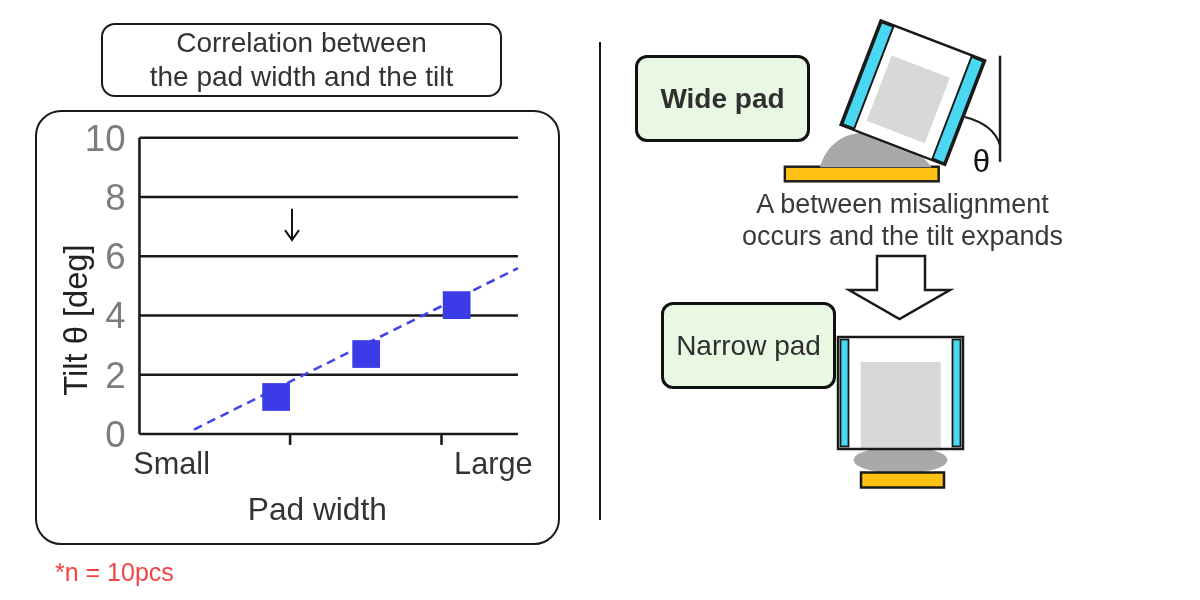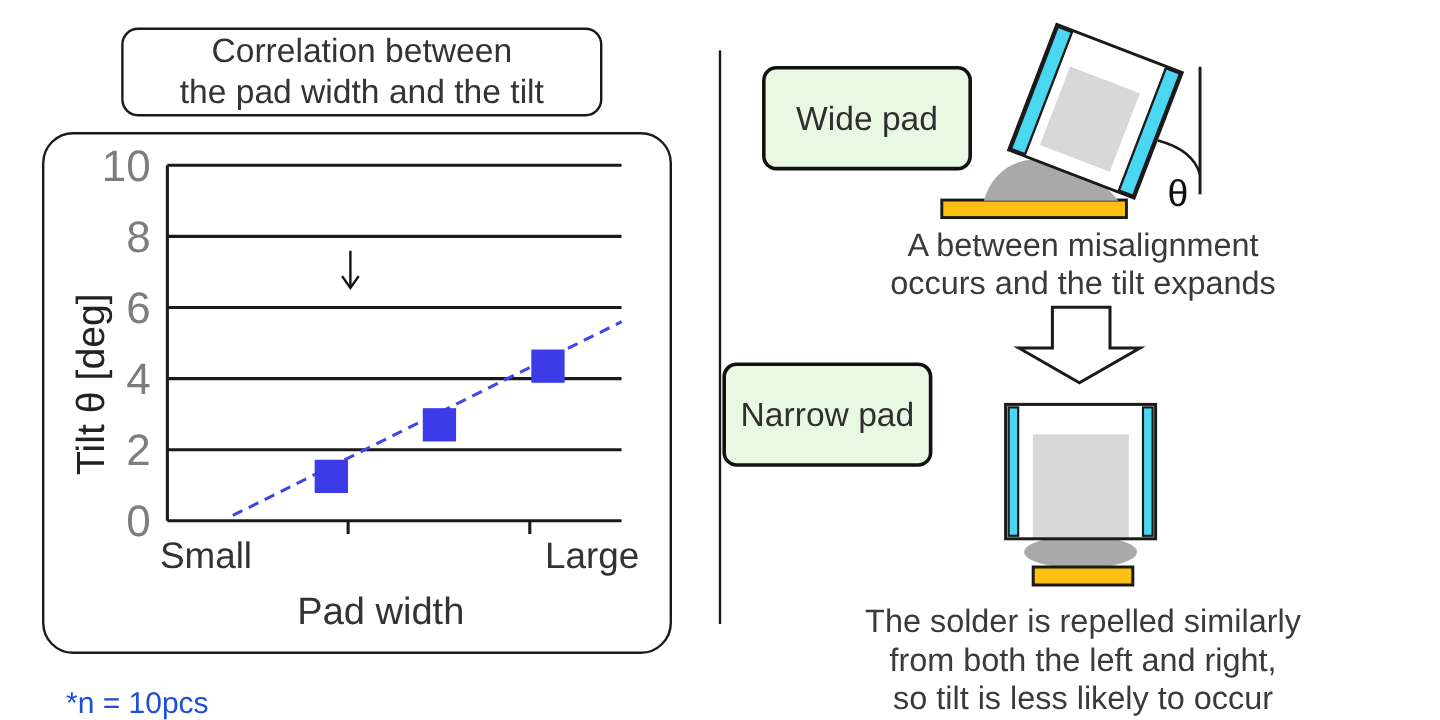--- a/index.html
+++ b/index.html
@@ -7,29 +7,29 @@
           font-family:"Liberation Sans", sans-serif;color:#333;}
   
   .title-box{position:absolute;left:101px;top:23px;width:401px;height:74px;
              border:2.5px solid #1a1a1a;border-radius:14px;box-sizing:border-box;
              display:flex;align-items:center;justify-content:center;text-align:center;
              font-size:28px;line-height:1.2;white-space:pre-line;color:#333;}
   .chart-container{position:absolute;left:35px;top:110px;width:525px;height:435px;
              border:2.5px solid #1a1a1a;border-radius:26px;box-sizing:border-box;background:#fff;}
   #chart-svg{position:absolute;left:0;top:0;width:100%;height:100%;}
   #chart-svg text{font-family:"Liberation Sans", sans-serif;}
-  .note{position:absolute;left:55px;top:572px;font-size:25px;color:#1d4ed8;}
+  .note{position:absolute;left:55px;top:558px;font-size:25px;color:#ef4444;}
   
   .divider{position:absolute;left:599px;top:42px;width:2px;height:478px;background:#1a1a1a;}
   
   .label-box{position:absolute;width:175px;height:87px;border:3px solid #111;
              border-radius:12px;box-sizing:border-box;display:flex;align-items:center;
              justify-content:center;font-size:28px;color:#2f2f2f;}
-  .label-box.wide{left:635px;top:55px;}
-  .label-box.narrow{left:602px;top:302px;}
+  .label-box.wide{left:635px;top:55px;font-weight:bold;}
+  .label-box.narrow{left:661px;top:302px;}
   .illu{position:absolute;}
   .wide-illu{left:760px;top:8px;width:260px;height:185px;}
   .narrow-illu{left:830px;top:330px;width:140px;height:160px;}
   .big-arrow{position:absolute;left:840px;top:250px;width:120px;height:75px;}
   .caption{position:absolute;left:645px;width:515px;text-align:center;font-size:27px;
            line-height:1.18;color:#3a3a3a;white-space:pre-line;}
   .cap1{top:189px;}
   .cap2{top:503px;}
   .illu text{font-family:"Liberation Sans", sans-serif;}
 </style>
@@ -116,17 +116,14 @@
 
     <rect x="8" y="7" width="125" height="112" fill="#ffffff"></rect>
     <rect x="30.7" y="32" width="80" height="87" fill="#d8d8d8"></rect>
     <rect x="10.5" y="9.5" width="8" height="107" stroke="#1a1a1a" stroke-width="1.8" fill="#49d7f2"></rect>
     <rect x="122.5" y="9.5" width="8" height="107" stroke="#1a1a1a" stroke-width="1.8" fill="#49d7f2"></rect>
     <rect x="8" y="7" width="125" height="112" fill="none" stroke="#1a1a1a" stroke-width="2.5"></rect>
 
     <rect x="31" y="142.5" width="83" height="15" stroke="#1a1a1a" stroke-width="2.5" fill="#fdc013"></rect>
   </svg>
 
-  <div class="caption cap2">The solder is repelled similarly
-from both the left and right,
-so tilt is less likely to occur</div>
 
 </div>
 
 </body></html>

